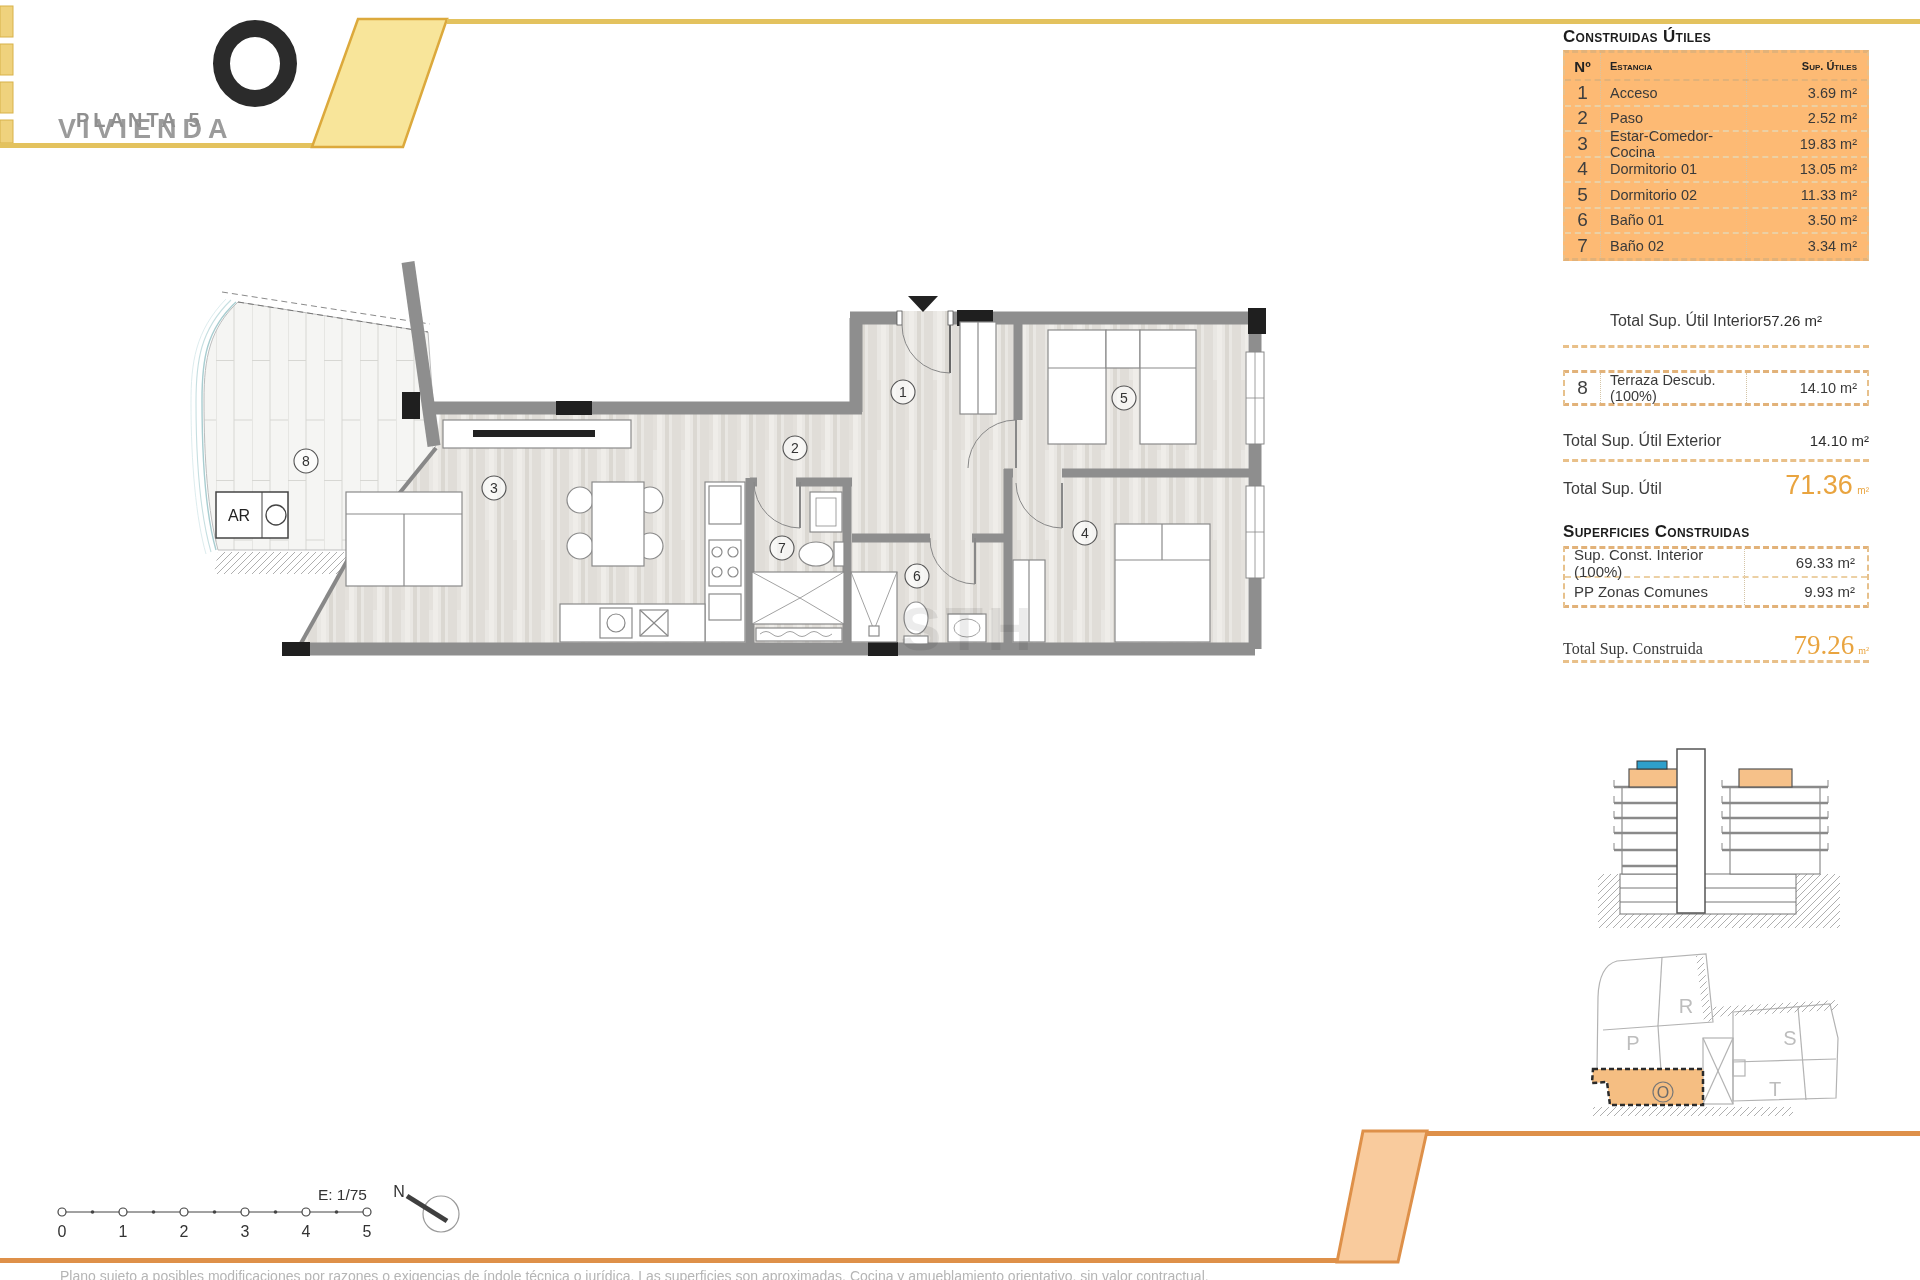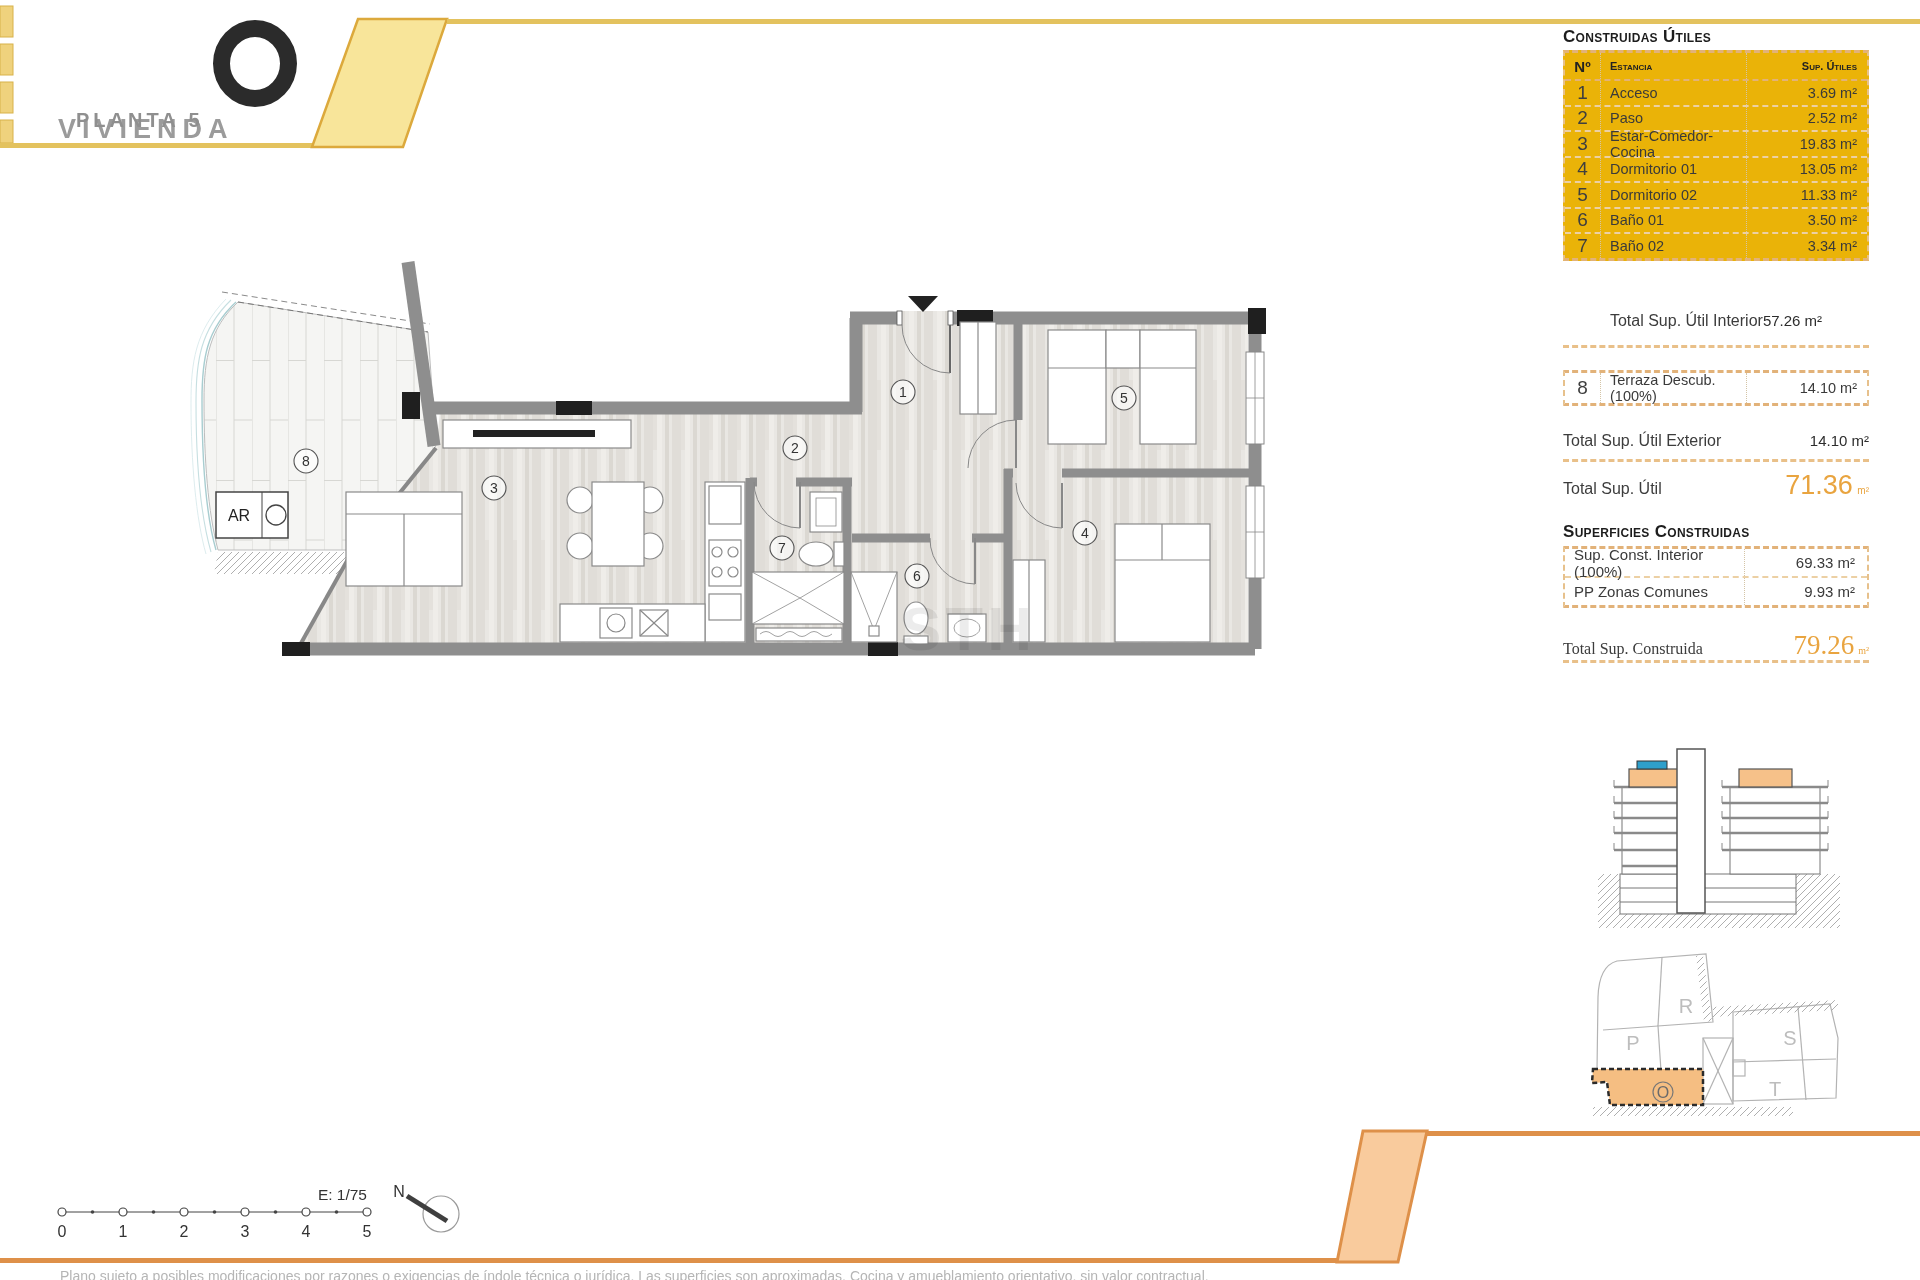--- a/index.html
+++ b/index.html
@@ -9,21 +9,21 @@
   #brand{position:absolute;left:58px;top:72px;font-size:27px;font-weight:bold;
     letter-spacing:6px;color:#9b9b9b;margin-top:42px;}
   #floor{position:absolute;left:76px;top:109px;font-size:20px;font-weight:bold;
     letter-spacing:4px;color:#8f8f8f;}
   #logo-o{position:absolute;left:213px;top:20px;width:50px;height:53px;
     border:17px solid #2b2b2b;border-radius:50%;}
   
   .panel-title{position:absolute;left:1563px;width:306px;font-size:17px;font-weight:bold;
     font-variant:small-caps;color:#1d1d1d;letter-spacing:.3px;}
   .sup-table{position:absolute;left:1563px;width:306px;border:2px dashed #e7c18c;
-    border-top:3px dashed #e2b279;border-bottom:3px dashed #e2b279;box-sizing:border-box;background:#eab308;}
+    border-top:3px dashed #e2b279;border-bottom:3px dashed #e2b279;box-sizing:border-box;background:#fdba74;}
   .tr{display:flex;align-items:center;border-bottom:2px dashed #ecd0a4;}
   .tr:last-child{border-bottom:none;}
   .tr.head{border-bottom:2px dashed #e2b279;}
   .c{box-sizing:border-box;height:100%;display:flex;align-items:center;}
   .c-n{width:36px;justify-content:center;border-right:1px dotted #d4c4a6;font-size:19px;color:#3f3f3f;}
   .c-room{width:146px;padding-left:9px;border-right:1px dotted #d4c4a6;font-size:14.5px;color:#3a3a3a;}
   .c-sup{width:118px;justify-content:flex-end;padding-right:8px;font-size:14.5px;color:#3a3a3a;}
   .tr.head .c-n{font-size:15px;font-weight:bold;font-variant:small-caps;color:#222;}
   .tr.head .c-room,.tr.head .c-sup{font-size:11px;font-weight:bold;font-variant:small-caps;color:#222;}
   .tr{height:23.5px;}

